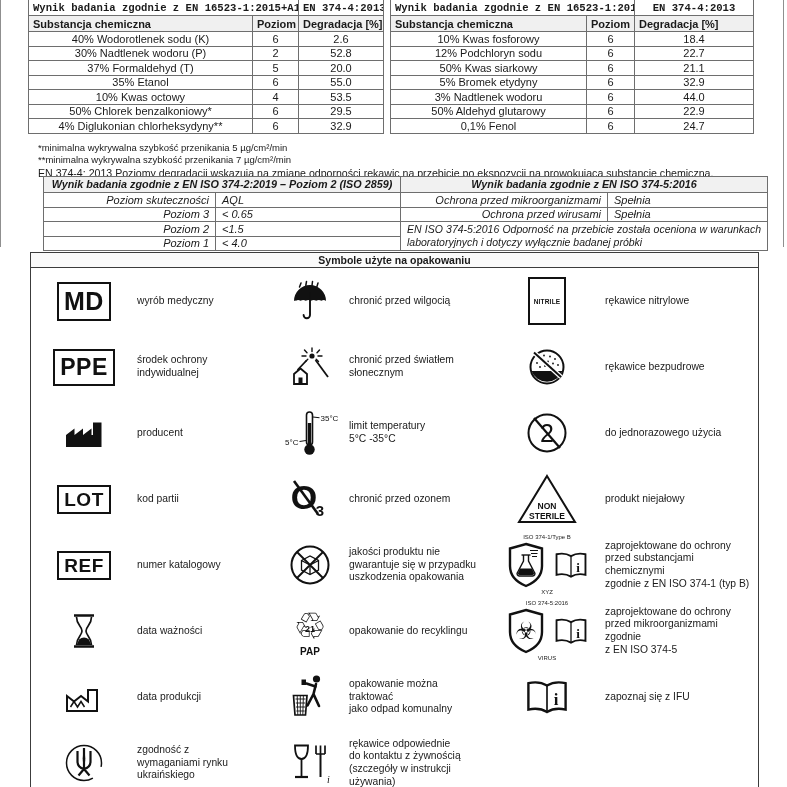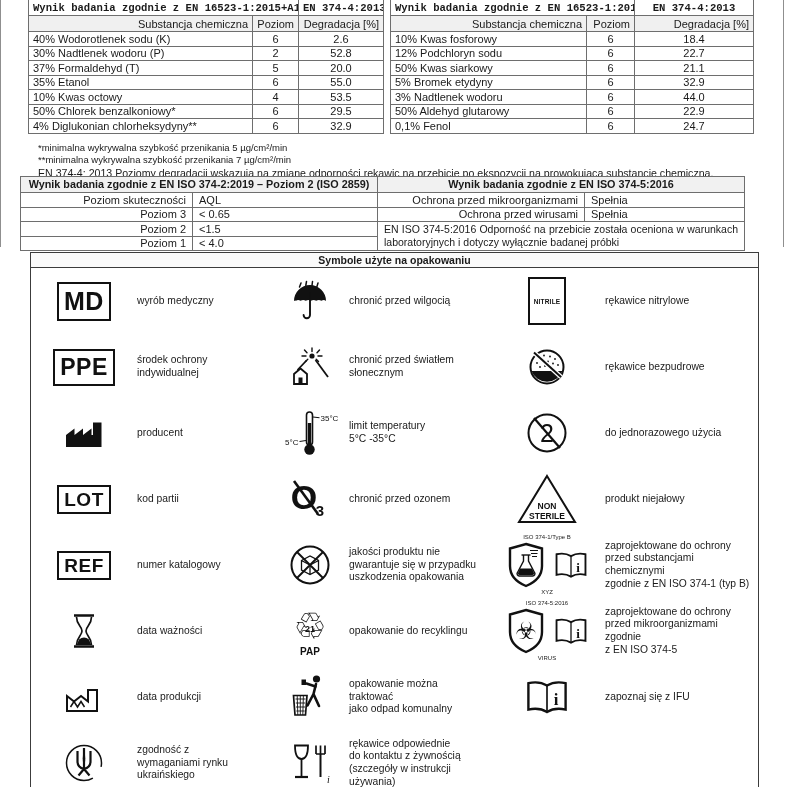--- a/index.html
+++ b/index.html
@@ -11,35 +11,35 @@
   .page{position:relative;width:787px;height:787px;background:#fff;}
   .frame-left,.frame-right{position:absolute;top:0;height:247px;border-left:1.5px solid #8f8f8f;}
   .frame-left{left:0;}
   .frame-right{left:783px;}
 
   
   .top-tables{position:absolute;top:-1px;left:0;width:787px;}
   table.chem{border-collapse:collapse;table-layout:fixed;position:absolute;top:0;background:#fff;}
   table.chem td{
     border:1px solid #6e6e6e;font-size:11px;height:13.5px;line-height:12px;
-    padding:0 4px;overflow:hidden;white-space:nowrap;
+    padding:0 4px;overflow:hidden;white-space:nowrap;text-align:center;
   }
   table.chem tr.h1 td{font-weight:bold;text-align:center;height:15px;font-size:10.6px;font-family:Liberation Mono, monospace;}
-  table.chem tr.h2 td{font-weight:normal;text-align:right;height:15px;background:#f0f0f0;}
+  table.chem tr.h2 td{font-weight:bold;text-align:left;height:15px;background:#f0f0f0;}
   table.chem td.c{text-align:center;}
   #chem-left{left:28px;width:356px;}
   #chem-right{left:390px;width:364px;}
 
   
   .footnotes{position:absolute;left:38px;top:142px;width:740px;}
   .fn{font-size:9.5px;line-height:11.5px;}
   .fn-en{font-size:10.6px;line-height:13px;margin-top:2px;}
 
   
-  #mid-wrap{position:absolute;left:20px;top:176px;}
+  #mid-wrap{position:absolute;left:43px;top:176px;font-style:italic;}
   table.mid{border-collapse:collapse;table-layout:fixed;width:725px;background:#fff;}
   table.mid td{
     border:1px solid #6e6e6e;font-size:11px;height:13.5px;line-height:12.5px;
     padding:0 6px;overflow:hidden;
   }
   table.mid tr.mh td{font-weight:bold;text-align:center;background:#f1f1f1;height:15px;font-size:10.8px;white-space:nowrap;}
   table.mid td.r{text-align:right;}
   table.mid td.note{
     text-align:justify;vertical-align:top;font-size:10.5px;line-height:12.5px;
     padding:1px 6px;white-space:normal;

